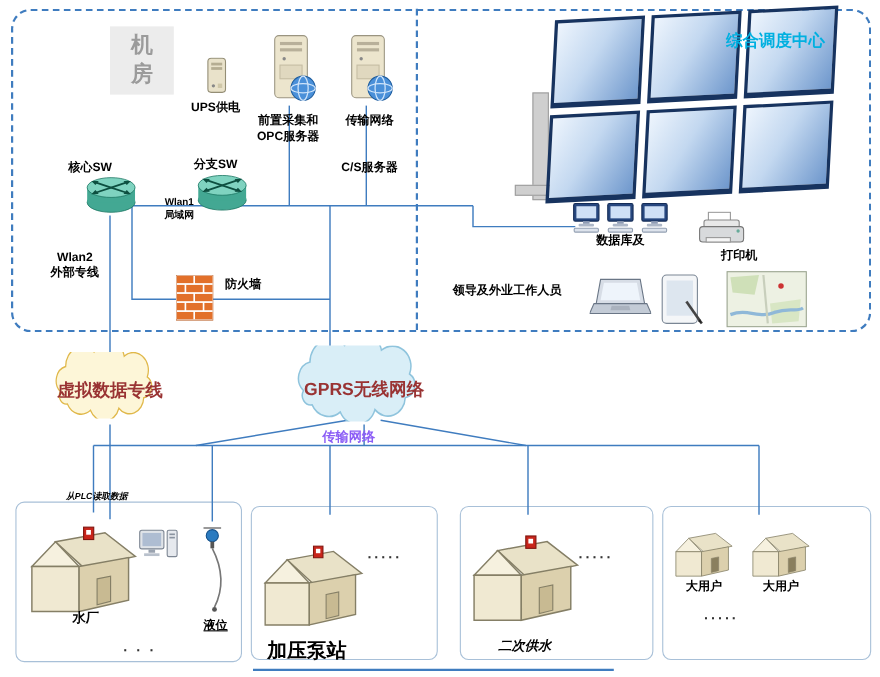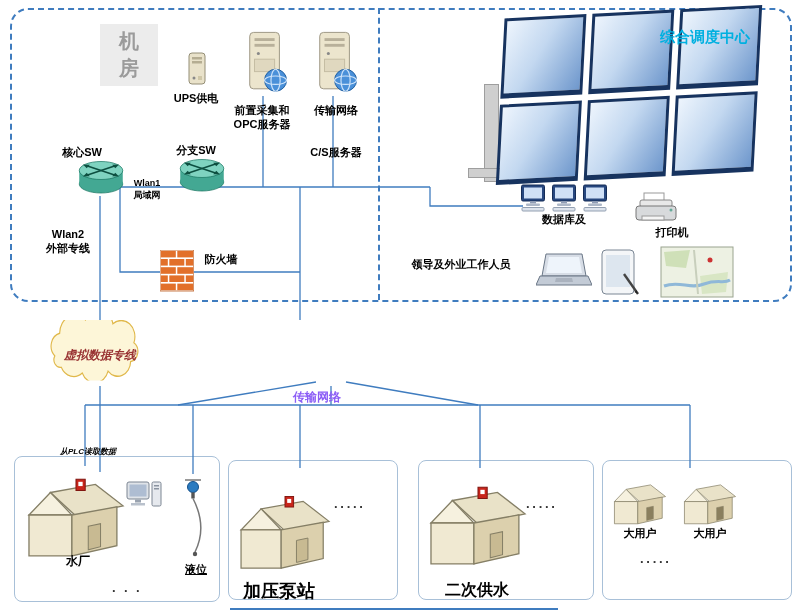--- a/index.html
+++ b/index.html
@@ -1,31 +1,31 @@
 <!DOCTYPE html>
 <html><head>
 <meta charset="utf-8">
 <style>
   html,body{margin:0;padding:0;background:#fff;}
   .canvas{position:relative;width:800px;height:615px;background:#fff;overflow:hidden;
           font-family:"Liberation Sans",sans-serif;}
   .lbl{position:absolute;font-weight:bold;font-size:11px;color:#000;text-align:center;
        white-space:nowrap;z-index:4;line-height:1.25;}
-  .lbl-s{font-size:9px;}
+  .lbl-s{font-size:9px;padding-left:16px;}
   .lbl-xs{font-size:8px;}
   .dots{position:absolute;font-weight:bold;font-size:13px;color:#333;z-index:4;letter-spacing:2px;}
   .dashbox{position:absolute;border:2px dashed #3f7cbf;border-radius:18px;z-index:0;}
   .divider{position:absolute;border-left:2px dashed #3f7cbf;z-index:0;}
   .sitebox{position:absolute;border:1.5px solid #a8c0d8;border-radius:8px;background:#fff0;z-index:0;}
   .icon{position:absolute;z-index:2;}
   .roombox{position:absolute;background:#ececec;color:#9b9b9b;font-weight:bold;font-size:20px;
            line-height:1.35;text-align:center;z-index:2;padding-top:4px;}
   .cloud{position:absolute;z-index:2;}
   .cloud .cl-lbl{position:absolute;left:0;top:0;right:0;bottom:0;display:flex;align-items:center;
-       justify-content:center;font-weight:bold;font-size:12px;color:#993333;font-style:italic;}
+       justify-content:center;font-weight:bold;font-size:16px;color:#993333;}
   .wall{position:absolute;left:500px;top:12px;width:258px;height:166px;display:grid;
         grid-template-columns:repeat(3,1fr);grid-template-rows:repeat(2,1fr);gap:6px;
         transform:rotate(-3deg) skewX(-6deg);z-index:2;}
   .mon{border:3px solid #17335f;border-bottom-width:5px;
        background:linear-gradient(120deg,#eef5fd 0%,#c3d8f0 45%,#6e97cc 100%);}
   .stand{position:absolute;background:#cfcfcf;border:1px solid #9e9e9e;z-index:1;}
   .cyantitle{position:absolute;font-weight:bold;font-size:15px;color:#00b0e0;z-index:4;white-space:nowrap;}
   .redlbl{color:#8b5cf6;font-size:12px;}
 </style>
 </head>
@@ -243,20 +243,26 @@
     <circle cx="50" cy="14" r="2.5" fill="#cc3333"></circle>
   </svg>
 
   <div class="cloud" style="left:50px;top:320px;width:100px;height:70px;">
     <svg width="100" height="70" viewBox="6 10 124 74" preserveAspectRatio="none">
       <use href="#sym-cloud" fill="#fdf6d8" stroke="#e0b84a" stroke-width="1.4"></use>
     </svg>
     <div class="cl-lbl">虚拟数据专线</div>
   </div>
 
+  <div class="cloud" style="left:270px;top:314px;width:122px;height:80px;">
+    <svg width="122" height="80" viewBox="6 10 124 74" preserveAspectRatio="none">
+      <use href="#sym-cloud" fill="#d9eef7" stroke="#8fc4dd" stroke-width="1.4"></use>
+    </svg>
+    <div class="cl-lbl">GPRS无线网络</div>
+  </div>
 
   <div class="lbl redlbl" style="left:282px;top:390px;width:70px;">传输网络</div>
 
   <div class="lbl lbl-xs" style="left:48px;top:447px;width:80px;font-style:italic;">从PLC读取数据</div>
   <svg class="icon" style="left:24px;top:468px" width="104" height="92" viewBox="0 0 100 90">
       <use href="#sym-house"></use>
     </svg>
   <svg class="icon" style="left:126px;top:480px" width="36" height="34" viewBox="0 0 36 34">
     <rect x="1" y="2" width="22" height="17" rx="2" fill="#dfe3e8" stroke="#7d8693"></rect>
     <rect x="3.5" y="4.5" width="17" height="12" fill="#aebdd2"></rect>
@@ -279,21 +285,21 @@
 
   <svg class="icon" style="left:236px;top:486px" width="98" height="86" viewBox="0 0 100 90">
       <use href="#sym-house"></use>
     </svg>
   <div class="lbl" style="left:242px;top:580px;width:74px;font-size:18px;">加压泵站</div>
   <div class="dots" style="left:334px;top:499px;">·····</div>
 
   <svg class="icon" style="left:426px;top:476px" width="104" height="92" viewBox="0 0 100 90">
       <use href="#sym-house"></use>
     </svg>
-  <div class="lbl" style="left:440px;top:580px;width:74px;font-size:16px;">二次供水</div>
+  <div class="lbl" style="left:440px;top:580px;width:74px;font-size:12px;font-style:italic;">二次供水</div>
   <div class="dots" style="left:526px;top:499px;">·····</div>
 
   <svg class="icon" style="left:612px;top:476px" width="56" height="50" viewBox="0 0 100 90">
       <use href="#sym-house-s"></use>
     </svg>
   <svg class="icon" style="left:682px;top:476px" width="56" height="50" viewBox="0 0 100 90">
       <use href="#sym-house-s"></use>
     </svg>
   <div class="lbl" style="left:612px;top:527px;width:56px;">大用户</div>
   <div class="lbl" style="left:682px;top:527px;width:56px;">大用户</div>

